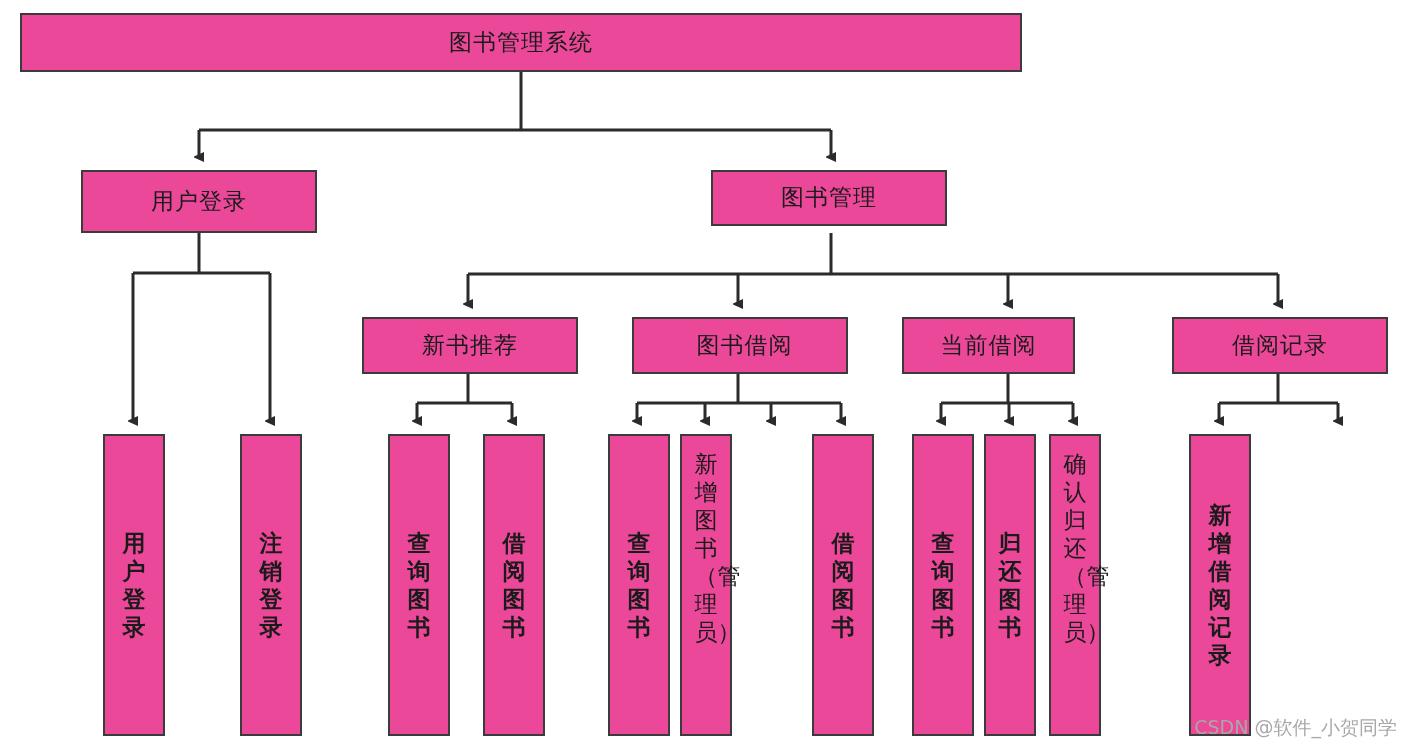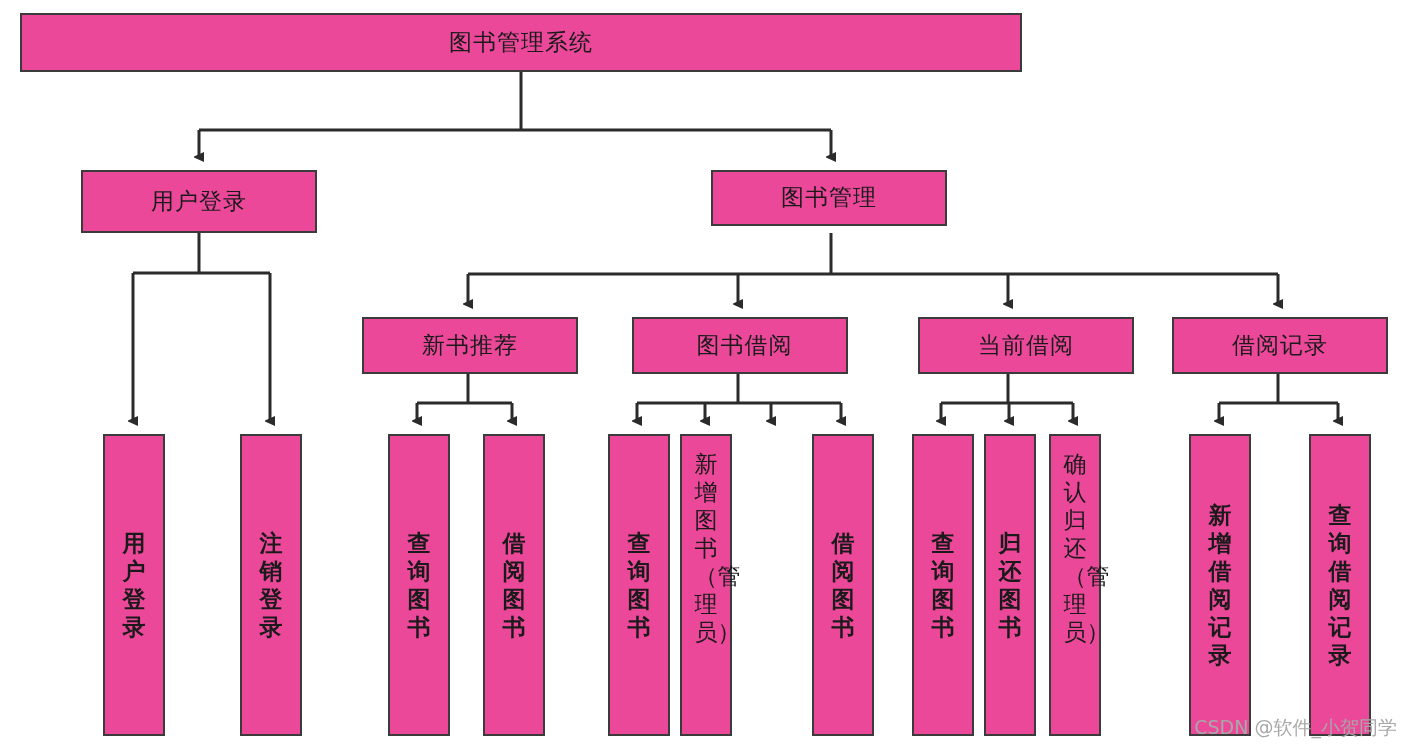--- a/index.html
+++ b/index.html
@@ -138,21 +138,21 @@
   <div class="node" style="left: 711px; top: 170px; width: 236px; height: 56px;">
     <span class="node-label">图书管理</span>
   </div>
 
   <div class="node" style="left: 362px; top: 317px; width: 216px; height: 57px;">
     <span class="node-label">新书推荐</span>
   </div>
   <div class="node" style="left: 632px; top: 317px; width: 216px; height: 57px; padding-left: 9px;">
     <span class="node-label">图书借阅</span>
   </div>
-  <div class="node" style="left: 902px; top: 317px; width: 216px; height: 57px; margin-left: 16px;">
+  <div class="node" style="left: 902px; top: 317px; width: 173px; height: 57px;">
     <span class="node-label">当前借阅</span>
   </div>
   <div class="node" style="left: 1172px; top: 317px; width: 216px; height: 57px;">
     <span class="node-label">借阅记录</span>
   </div>
 
   <div class="node leaf center-v" style="left: 103px; top: 434px; width: 62px; height: 302px;">
     <span class="node-label">用户登录</span>
   </div>
   <div class="node leaf center-v" style="left: 240px; top: 434px; width: 62px; height: 302px;">
@@ -178,19 +178,16 @@
   </div>
   <div class="node leaf center-v" style="left: 984px; top: 434px; width: 52px; height: 302px;">
     <span class="node-label">归还图书</span>
   </div>
   <div class="node leaf" style="left: 1049px; top: 434px; width: 52px; height: 302px;">
     <span class="node-label">确认归还（管理员）</span>
   </div>
   <div class="node leaf center-v" style="left: 1189px; top: 434px; width: 62px; height: 302px;">
     <span class="node-label">新增借阅记录</span>
   </div>
-  <div class="node leaf center-v" style="left: 1309px; top: 434px; width: 62px; height: 302px;">
-    <span class="node-label">查询借阅记录</span>
-  </div>
 
   <div class="watermark">CSDN @软件_小贺同学</div>
 
 </div>
 
 </body></html>

